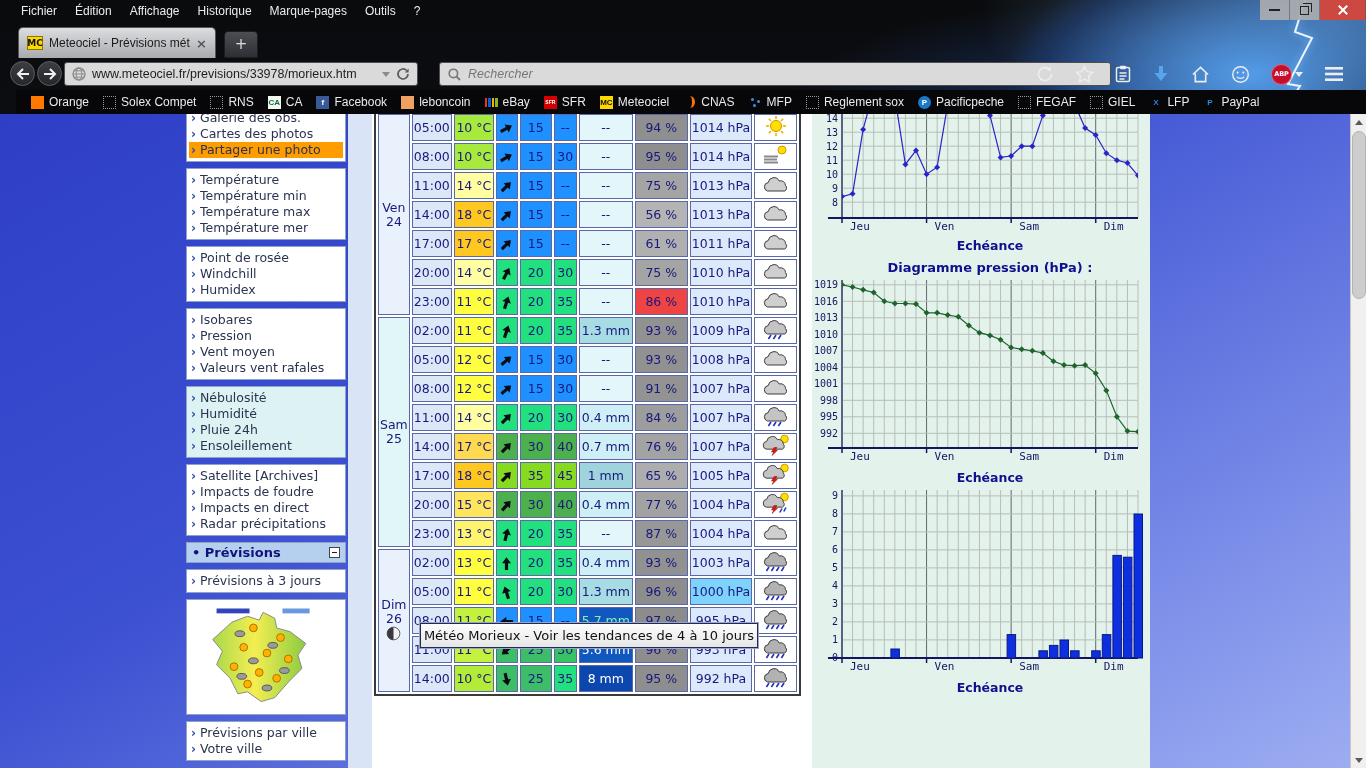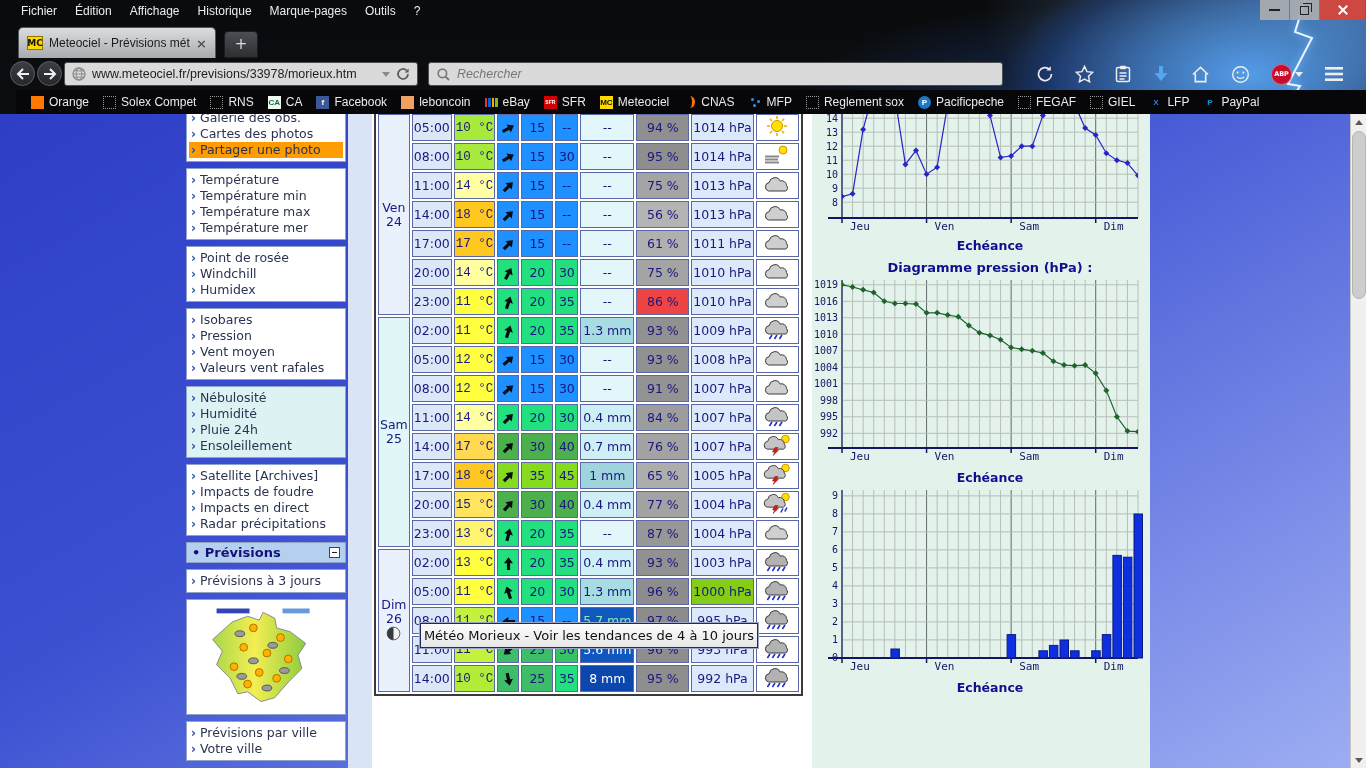--- a/index.html
+++ b/index.html
@@ -33,21 +33,21 @@
   .tab-favicon { width:16px; height:14px; background:#ffd800; border:1px solid #887700; color:#111; font-size:9px; font-weight:bold; display:flex; align-items:center; justify-content:center; flex:none; }
   .tab-title { font-size:12px; color:#1b1b1b; white-space:nowrap; overflow:hidden; flex:1; font-family:"Liberation Sans",sans-serif; }
   .tab-close { color:#555; font-size:13px; font-weight:bold; line-height:13px; }
   .newtab { position:absolute; left:224px; top:9px; width:34px; height:27px; background:linear-gradient(#4b4e53,#2d2f33); border:1px solid #1c1d1f; border-radius:4px 4px 0 0; color:#ddd; text-align:center; line-height:25px; font-size:15px; }
 
   .navbar { position:absolute; top:58px; left:0; width:100%; height:32px; }
   .nav-btn { position:absolute; top:3px; width:25px; height:25px; border-radius:50%; background:linear-gradient(#3a3d42,#25272b); border:1px solid #5b5e63; display:flex; align-items:center; justify-content:center; }
   .urlbar { position:absolute; left:64px; top:4px; width:354px; height:24px; background:#dadada; border:1px solid #4e4e4e; border-radius:3px; display:flex; align-items:center; gap:6px; padding:0 7px; }
   .url-text { font-size:12.5px; color:#1e1e1e; font-family:"Liberation Sans",sans-serif; flex:1; white-space:nowrap; overflow:hidden; }
   .caret-down { width:0; height:0; border-left:4px solid transparent; border-right:4px solid transparent; border-top:5px solid #8a8a8a; }
-  .searchbar { position:absolute; left:428px; top:4px; width:575px; height:24px; background:#dadada; border:1px solid #4e4e4e; border-radius:3px; display:flex; align-items:center; gap:7px; padding:0 8px; }
+  .searchbar { position:absolute; left:439px; top:4px; width:672px; height:24px; background:#dadada; border:1px solid #4e4e4e; border-radius:3px; display:flex; align-items:center; gap:7px; padding:0 8px; }
   .search-text { font-size:12.5px; font-style:italic; color:#767676; font-family:"Liberation Sans",sans-serif; }
   .tool-icons { position:absolute; right:22px; top:2px; height:28px; display:flex; align-items:center; gap:21px; }
   .abp { width:21px; height:21px; border-radius:50%; background:#c70d2c; border:1px solid rgba(255,255,255,.35); color:#fff; font-size:6.5px; font-weight:bold; display:flex; align-items:center; justify-content:center; }
 
   .bookmarksbar { position:absolute; top:90px; left:16px; width:100%; height:24px; background:#070709; display:flex; align-items:center; padding-left:8px; }
   .bm { display:flex; align-items:center; gap:5px; padding:0 7px; color:#eaeaea; font-size:12px; font-family:"Liberation Sans",sans-serif; flex:none; }
   .bm-ic { width:13px; height:13px; flex:none; display:flex; align-items:center; justify-content:center; font-weight:bold; }
   .bm-dotted { border:1px dotted #9a9a9a; }
   .bm-ebay { display:flex; gap:1px; } .bm-ebay i { width:3px; height:9px; display:block; }
   .bm-crescent { width:10px; height:12px; border-right:3px solid #ff7300; border-radius:50%; }
@@ -72,21 +72,21 @@
   .minusbox { width:11px; height:11px; border:1px solid #444; background:#fff; position:relative; }
   .minusbox:before { content:""; position:absolute; left:2px; top:4px; width:5px; height:1px; background:#222; }
   .map-box { background:#fff; border:1px solid #8fa3c8; padding:4px 0; margin-bottom:6px; display:flex; justify-content:center; height:116px; }
 
   
   .fc-wrap { position:absolute; left:374px; top:-4px; }
   table.fc { border-collapse:separate; border-spacing:2px; background:#fff; border:2px solid #3a3a3a; }
   table.fc td { border:1px solid #5a68a8; font-size:12.5px; color:#18187e; text-align:center; height:21px; padding:0 1px; white-space:nowrap; }
   td.c-day { width:31px; background:#e9f1fc; font-size:12.5px; line-height:14px; }
   td.c-time { width:40px; background:#dce8f8; }
-  td.c-temp { width:40px; color:#101048;font-family:Liberation Mono, monospace; }
+  td.c-temp { width:40px; color:#101048; }
   td.c-dir { width:22px; }
   td.c-spd { width:32px; }
   td.c-gst { width:23px; }
   td.c-pre { width:54px; }
   td.c-hum { width:53px; }
   td.c-prs { width:62px; }
   td.c-ico { width:43px; background:#fff; border-color:#8c8c8c; }
 
   .tend-btn { position:absolute; left:420px; top:509px; width:338px; height:25px; background:linear-gradient(#fdfdfd,#e6e6e6);
               border:1px solid #222a5a; outline:1px solid #9aa4c4; display:flex; align-items:center; justify-content:center;
@@ -1038,21 +1038,21 @@
             <tr>
               <td class="c-time">05:00</td>
               <td class="c-temp" style="background: rgb(255, 255, 64);">11 °C</td>
               <td class="c-dir" style="background: rgb(33, 224, 125);"><svg width="15" height="15" viewBox="0 0 16 16" style="vertical-align:middle">
                   <path d="M1 6.3 L8.2 6.3 L8.2 3.2 L14.6 8 L8.2 12.8 L8.2 9.7 L1 9.7 Z" transform="rotate(-108 8 8)" fill="#0c0c14"></path>
                 </svg></td>
               <td class="c-spd" style="background: rgb(33, 224, 125);">20</td>
               <td class="c-gst" style="background: rgb(33, 224, 125);">30</td>
               <td class="c-pre" style="background: rgb(166, 220, 226); color: rgb(24, 24, 126);">1.3 mm</td>
               <td class="c-hum" style="background: rgb(141, 141, 141);">96 %</td>
-              <td class="c-prs" style="background: #84cc16; margin-left: 40px;">1000 hPa</td>
+              <td class="c-prs" style="background: #7dd3fc; margin-left: 40px;">1000 hPa</td>
               <td class="c-ico"><svg width="30" height="22" viewBox="0 0 30 22">
                   <g transform="translate(0,-1)">
                     <path d="M6.5 17 A4.3 4.3 0 0 1 7.2 8.6 A5.8 5.8 0 0 1 18.2 7.0 A4.8 4.8 0 0 1 24.5 11.6 A3.4 3.4 0 0 1 23.8 17 Z" fill="#b2b2b2" stroke="#3c3c3c" stroke-width="1"></path>
                   </g>
                   <path d="M8 17 L5.4 21 M13 17 L10.4 21 M18 17 L15.4 21 M23 17 L20.4 21" stroke="#2030c0" stroke-width="1.6" fill="none"></path>
                 </svg></td>
             </tr>
             <tr>
               <td class="c-time">08:00</td>
               <td class="c-temp" style="background: rgb(196, 241, 61);">11 °C</td>

